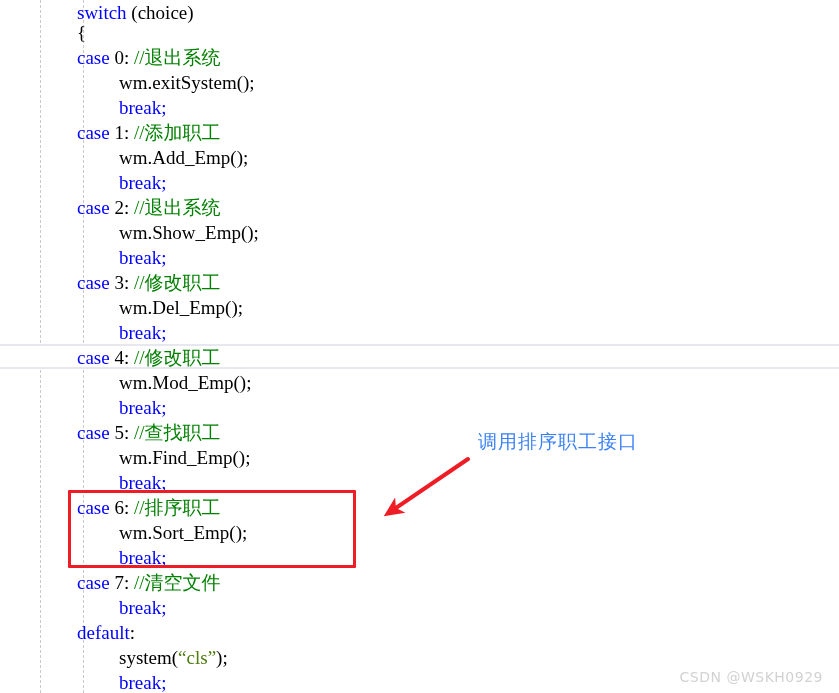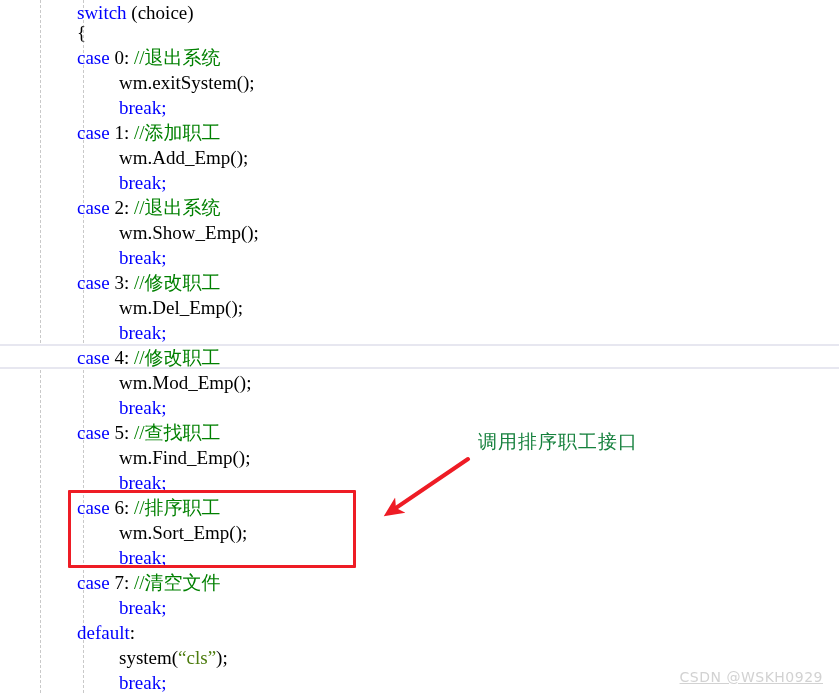--- a/index.html
+++ b/index.html
@@ -83,38 +83,37 @@
 
   
   .anno-arrow {
     position: absolute;
     pointer-events: none;
   }
 
   
   .anno-text {
     position: absolute;
-    color: #15803d;
+    color: #3b82f6;
     font-family: "DejaVu Sans", "Liberation Sans", sans-serif;
     font-size: 19px;
     letter-spacing: 1px;
     white-space: nowrap;
   }
 
   
   .watermark {
     position: absolute;
     right: 16px;
     bottom: 8px;
     color: #d2d2d2;
     font-family: "DejaVu Sans", "Liberation Sans", sans-serif;
     font-size: 14px;
     letter-spacing: 0.5px;
     white-space: nowrap;
-    text-decoration: underline;
   }
 </style>
 </head>
 <body>
 
 <div id="screenshot">
 
   <div class="indent-guide g1" style="left: 40px;"></div>
   <div class="indent-guide g2" style="left: 83px;"></div>
 

